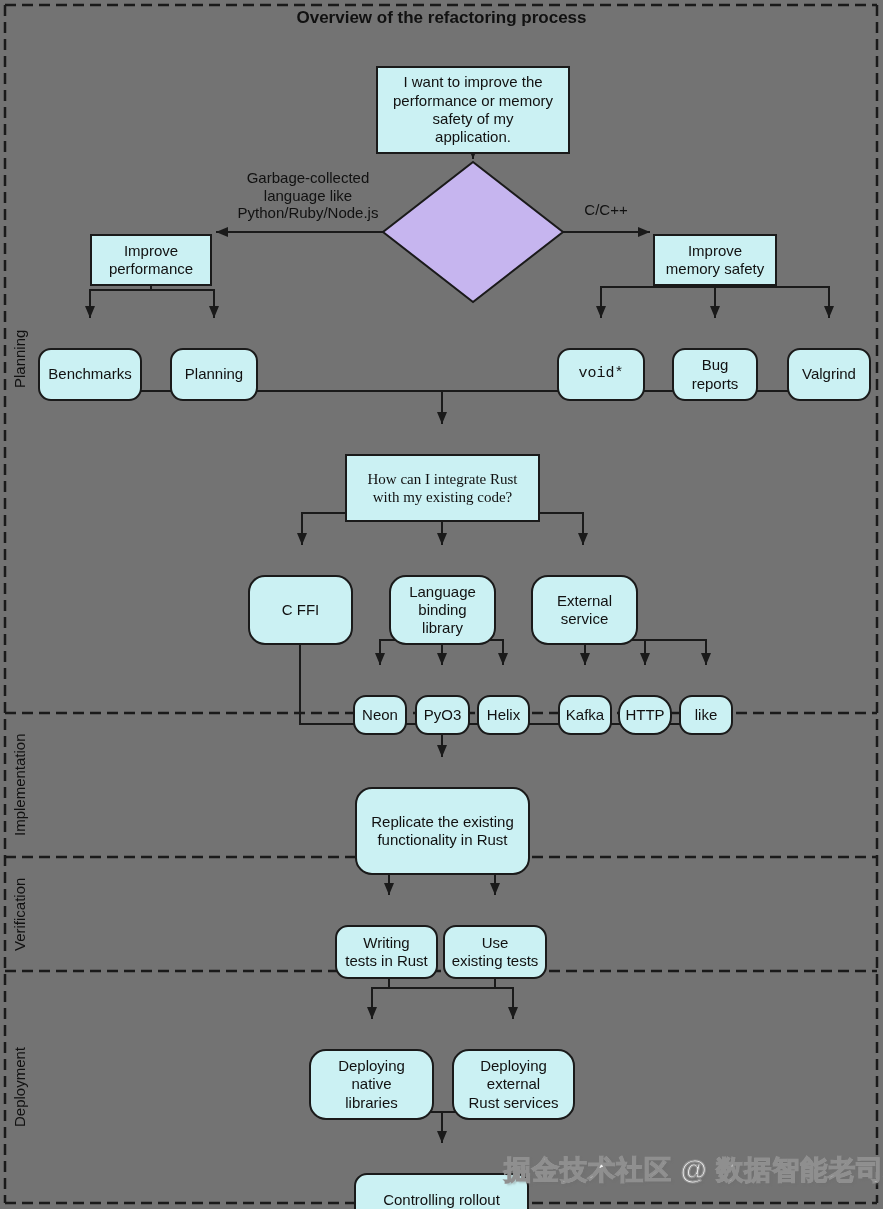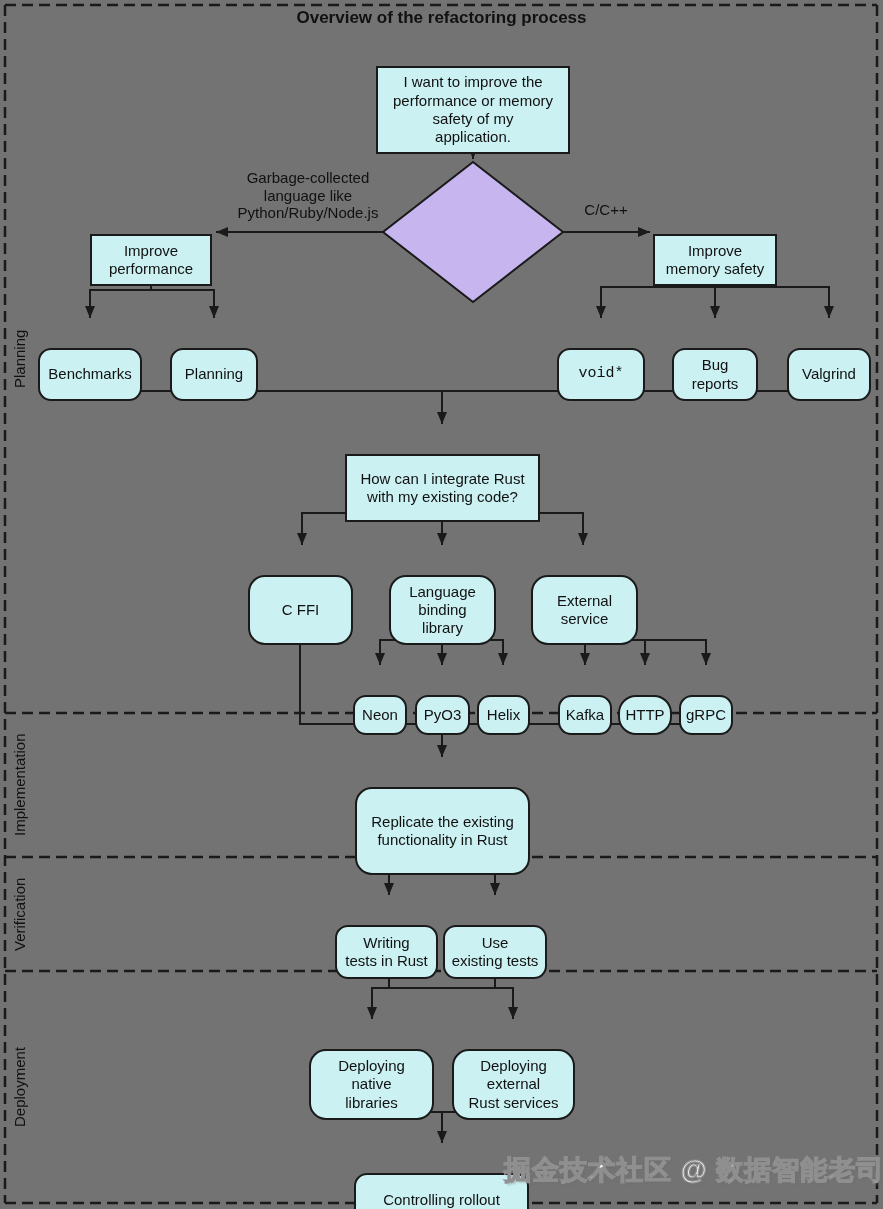--- a/index.html
+++ b/index.html
@@ -153,36 +153,36 @@
   <div class="node" style="left:653px; top:207px; width:124px; height:52px;">Improve
 memory safety</div>
 
   <div class="node rounded" style="left:38px;  top:321px; width:104px; height:53px;">Benchmarks</div>
   <div class="node rounded" style="left:170px; top:321px; width:88px;  height:53px;">Planning</div>
   <div class="node rounded mono" style="left:557px; top:321px; width:88px; height:53px;">void*</div>
   <div class="node rounded" style="left:672px; top:321px; width:86px;  height:53px;">Bug
 reports</div>
   <div class="node rounded" style="left:787px; top:321px; width:84px;  height:53px;">Valgrind</div>
 
-  <div class="node" style="left:345px; top:427px; width:195px; height:68px;">How can I integrate Rust
+  <div class="node" style="left:345px; top:427px; width:195px; height:68px;font-family:Liberation Serif, serif;">How can I integrate Rust
 with my existing code?</div>
 
   <div class="node rounded-lg" style="left:248px; top:548px; width:105px; height:70px;">C FFI</div>
   <div class="node rounded-lg" style="left:389px; top:548px; width:107px; height:70px;">Language
 binding
 library</div>
   <div class="node rounded-lg" style="left:531px; top:548px; width:107px; height:70px;">External
 service</div>
 
   <div class="node rounded" style="left:353px; top:668px; width:54px; height:40px;">Neon</div>
   <div class="node rounded" style="left:415px; top:668px; width:55px; height:40px;">PyO3</div>
   <div class="node rounded" style="left:477px; top:668px; width:53px; height:40px;">Helix</div>
   <div class="node rounded" style="left:558px; top:668px; width:54px; height:40px;">Kafka</div>
   <div class="node rounded" style="left:618px; top:668px; width:54px; height:40px;border-radius:18px;">HTTP</div>
-  <div class="node rounded" style="left:679px; top:668px; width:54px; height:40px;">gRPC</div>
+  <div class="node rounded" style="left:679px; top:668px; width:54px; height:40px;">like</div>
 
   <div class="node rounded-lg" style="left:355px; top:760px; width:175px; height:88px;">Replicate the existing
 functionality in Rust</div>
 
   <div class="node rounded" style="left:335px; top:898px; width:103px; height:54px;">Writing
 tests in Rust</div>
   <div class="node rounded" style="left:443px; top:898px; width:104px; height:54px;">Use
 existing tests</div>
 
   <div class="node rounded-lg" style="left:309px; top:1022px; width:125px; height:71px;">Deploying

